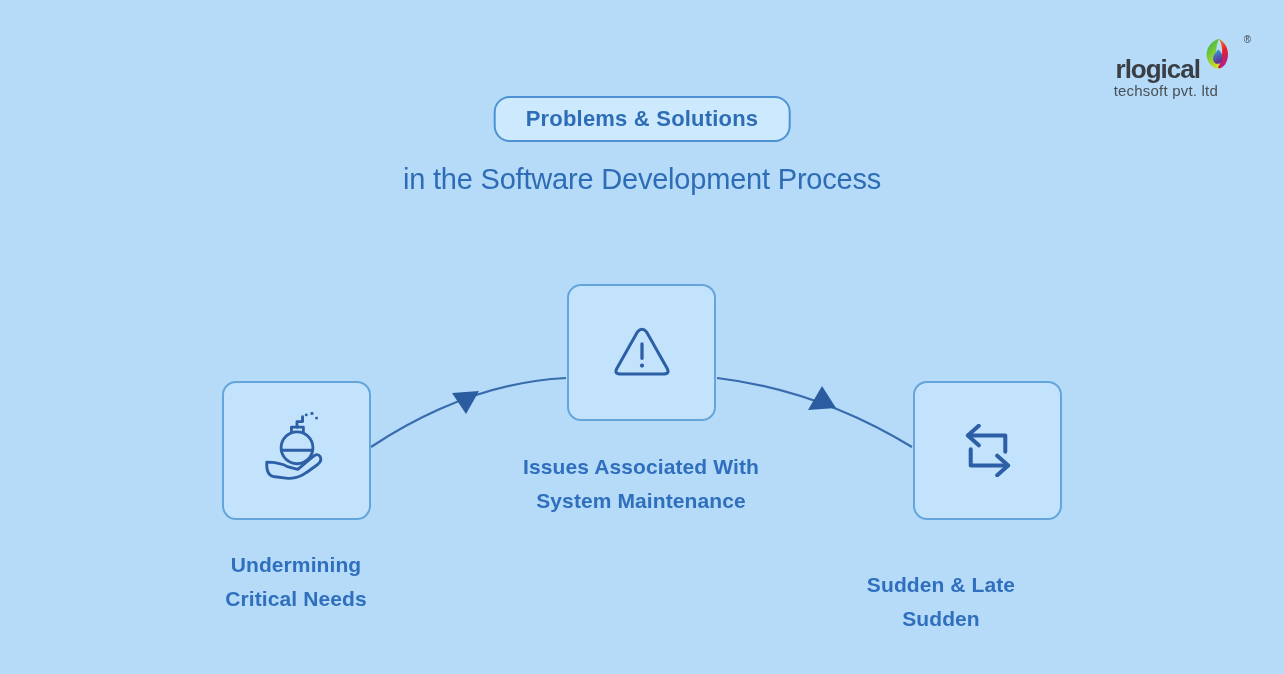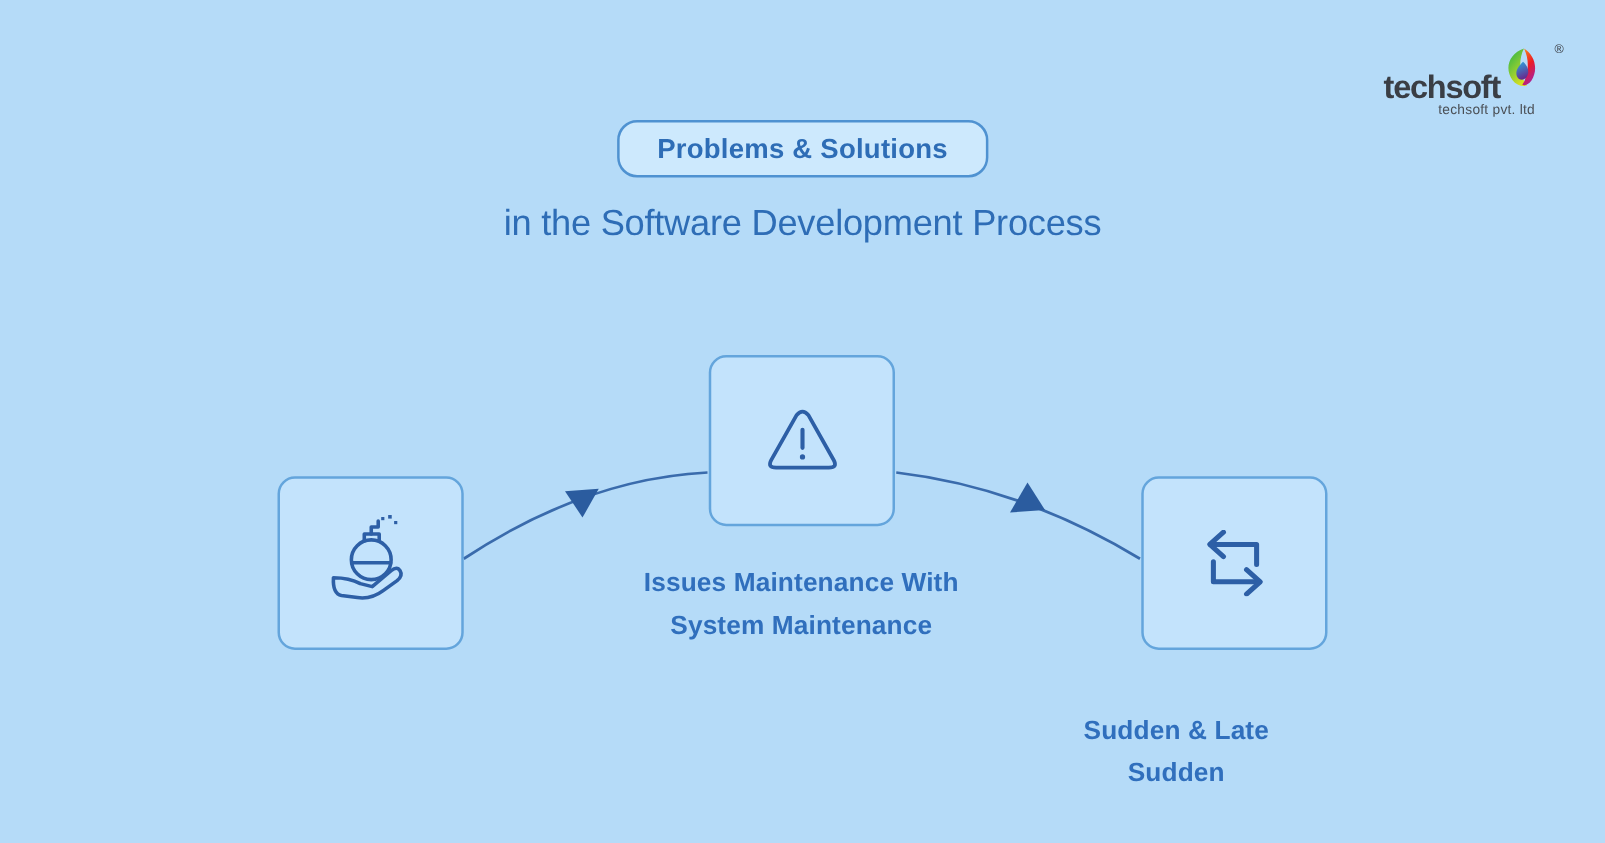--- a/index.html
+++ b/index.html
@@ -47,22 +47,22 @@
     text-align:center;
     font-size:29px;font-weight:normal;color:var(--title-text);letter-spacing:-.2px;
   }
 
   .logo{position:absolute;top:28px;right:24px;width:200px;height:70px;}
   .logo-name{
     position:absolute;right:60px;top:28px;
     font-size:26px;font-weight:800;color:var(--logo-text);letter-spacing:-1px;line-height:26px;
   }
   .logo-sub{
-    position:absolute;right:32px;top:54px;
-    font-size:11px;color:var(--logo-sub);letter-spacing:.2px;
+    position:absolute;right:42px;top:54px;
+    font-size:15px;color:var(--logo-sub);letter-spacing:.2px;
   }
   .logo-mark{position:absolute;right:27px;top:9px;}
   .logo-reg{
     position:absolute;right:9px;top:6px;
     font-size:10px;color:var(--logo-text);
   }
 
   .card{
     position:absolute;
     background:var(--card-fill);
@@ -99,21 +99,21 @@
     <path d="M717,378 Q818,390 912,447"></path>
     <polygon points="808,410 836,408 822,386"></polygon>
   </svg>
 
   <div class="badge">
     <span>Problems &amp; Solutions</span>
   </div>
   <div class="title">in the Software Development Process</div>
 
   <div class="logo">
-    <span class="logo-name">techsoft</span>
+    <span class="logo-name">rlogical</span>
     <span class="logo-sub">techsoft pvt. ltd</span>
     <svg class="logo-mark" width="33" height="34" viewBox="0 0 100 100" aria-hidden="true">
       <defs>
         <linearGradient id="g1" x1="0" y1="0" x2="0.6" y2="1">
           <stop offset="0" stop-color="#22b14c"></stop>
             <stop offset="1" stop-color="#d9e021"></stop>
         </linearGradient>
         <linearGradient id="g2" x1="0" y1="0" x2="0.4" y2="1">
           <stop offset="0" stop-color="#f7941e"></stop>
             <stop offset="0.55" stop-color="#ed1c24"></stop>
@@ -159,23 +159,27 @@
     <svg class="icon" width="58" height="53" viewBox="0 0 100 92" aria-hidden="true">
       <g class="stroke" stroke-width="7" stroke-linejoin="round" stroke-linecap="round">
         <path d="M16,20 H80 V48"></path>
         <path d="M34,3 L15,20 L34,37"></path>
         <path d="M84,72 H20 V44"></path>
         <path d="M66,55 L85,72 L66,89"></path>
       </g>
     </svg>
   </div>
 
+  <div class="caption caption-left">
+    <div>Undermining</div>
+    <div>Critical Needs</div>
+  </div>
 
   <div class="caption caption-center">
-    <div>Issues Maintenance With</div>
+    <div>Issues Associated With</div>
     <div>System Maintenance</div>
   </div>
 
   <div class="caption caption-right">
     <div>Sudden &amp; Late</div>
     <div>Sudden</div>
   </div>
 
 </div>
 

